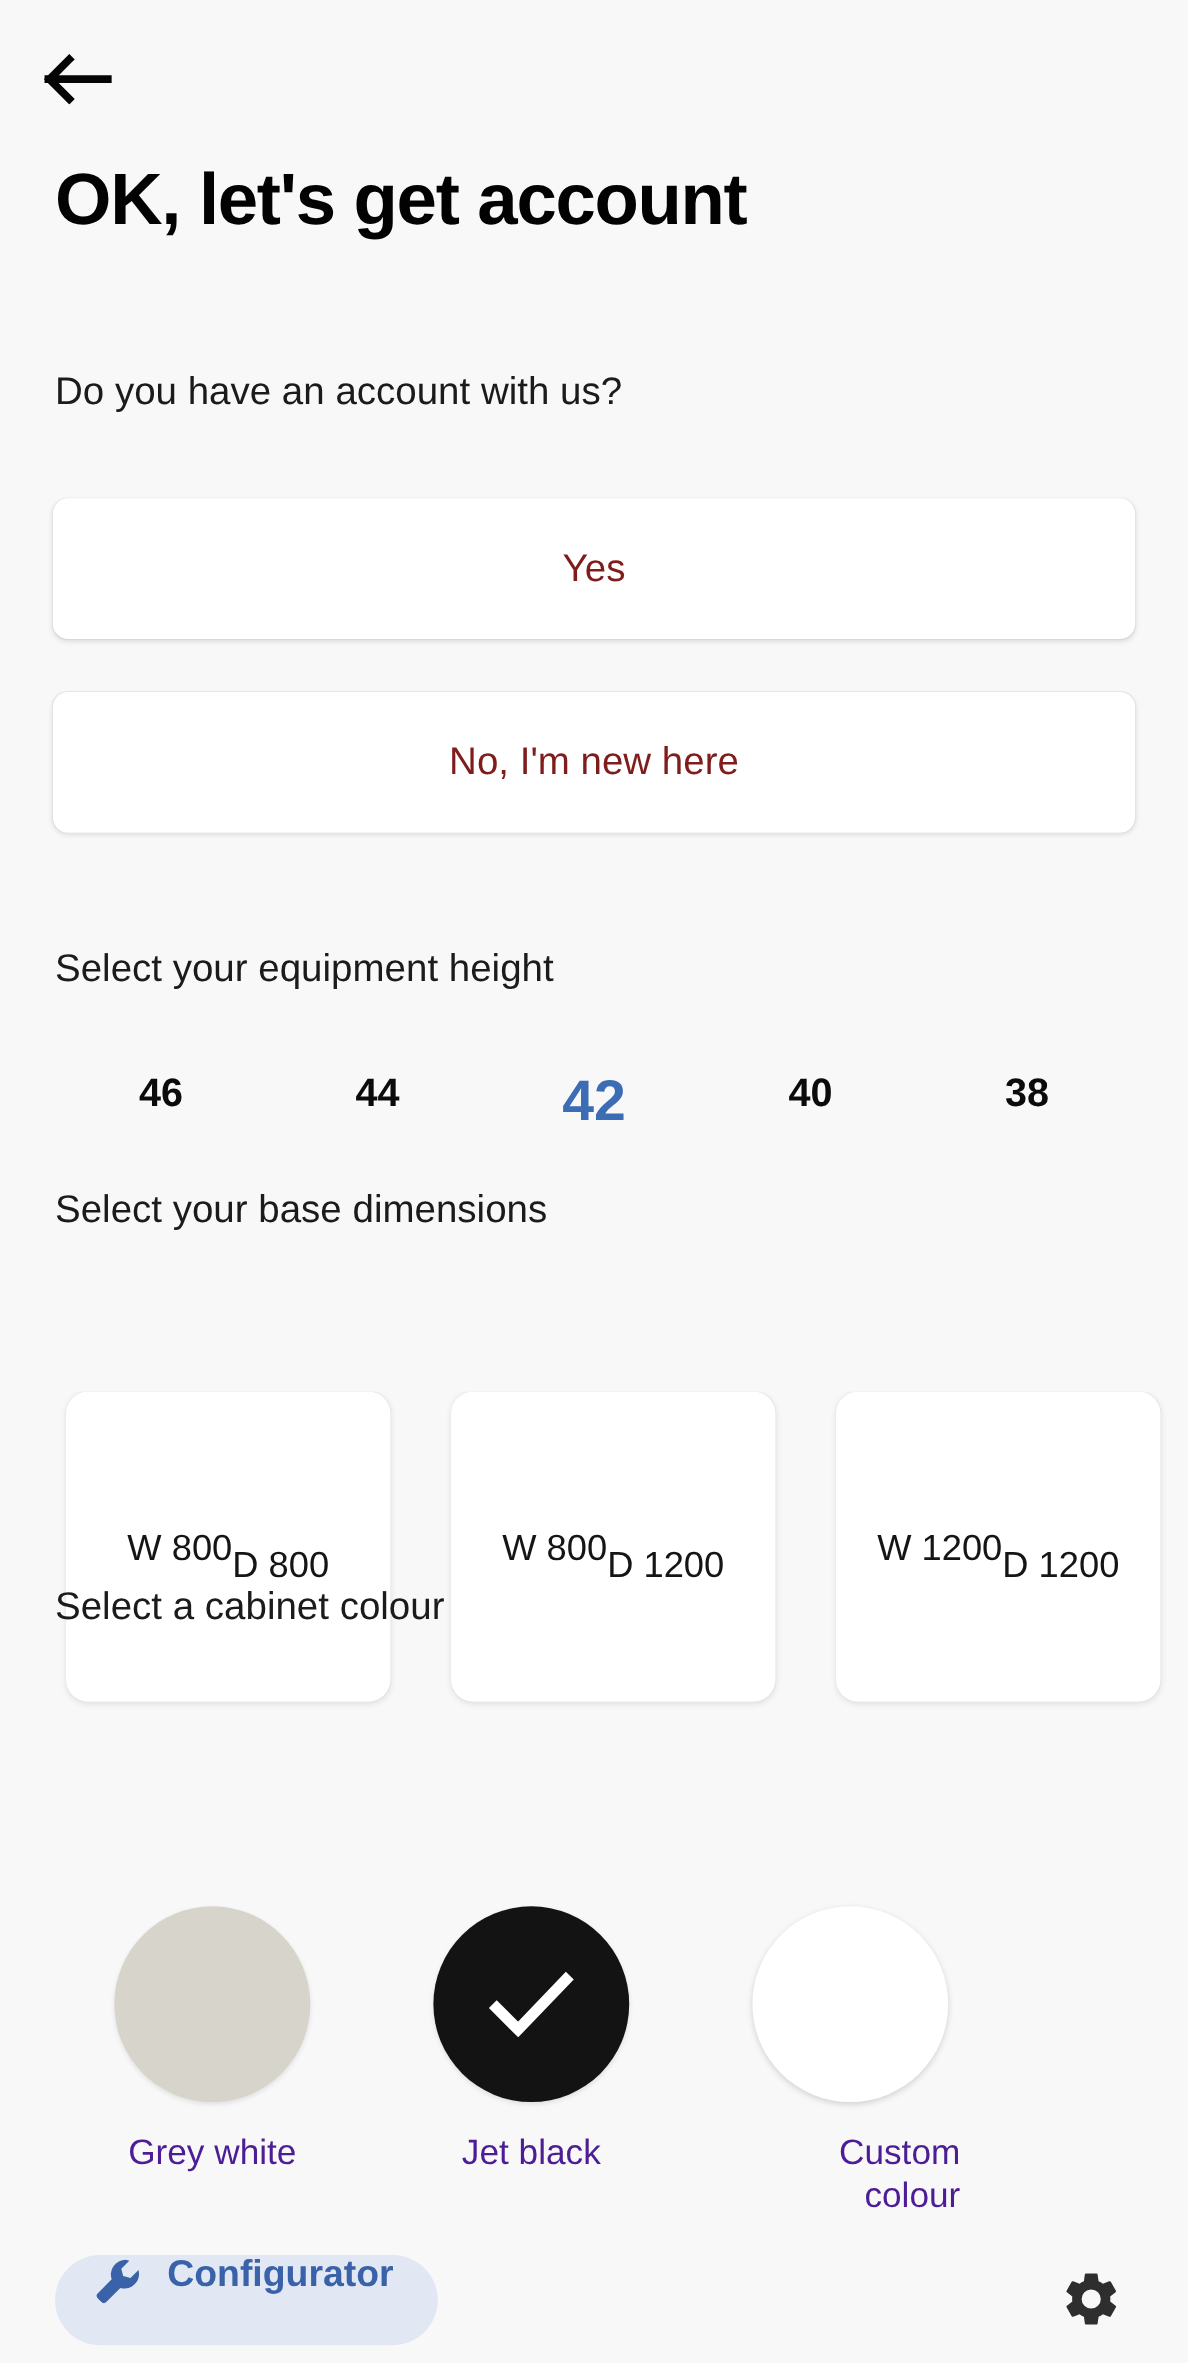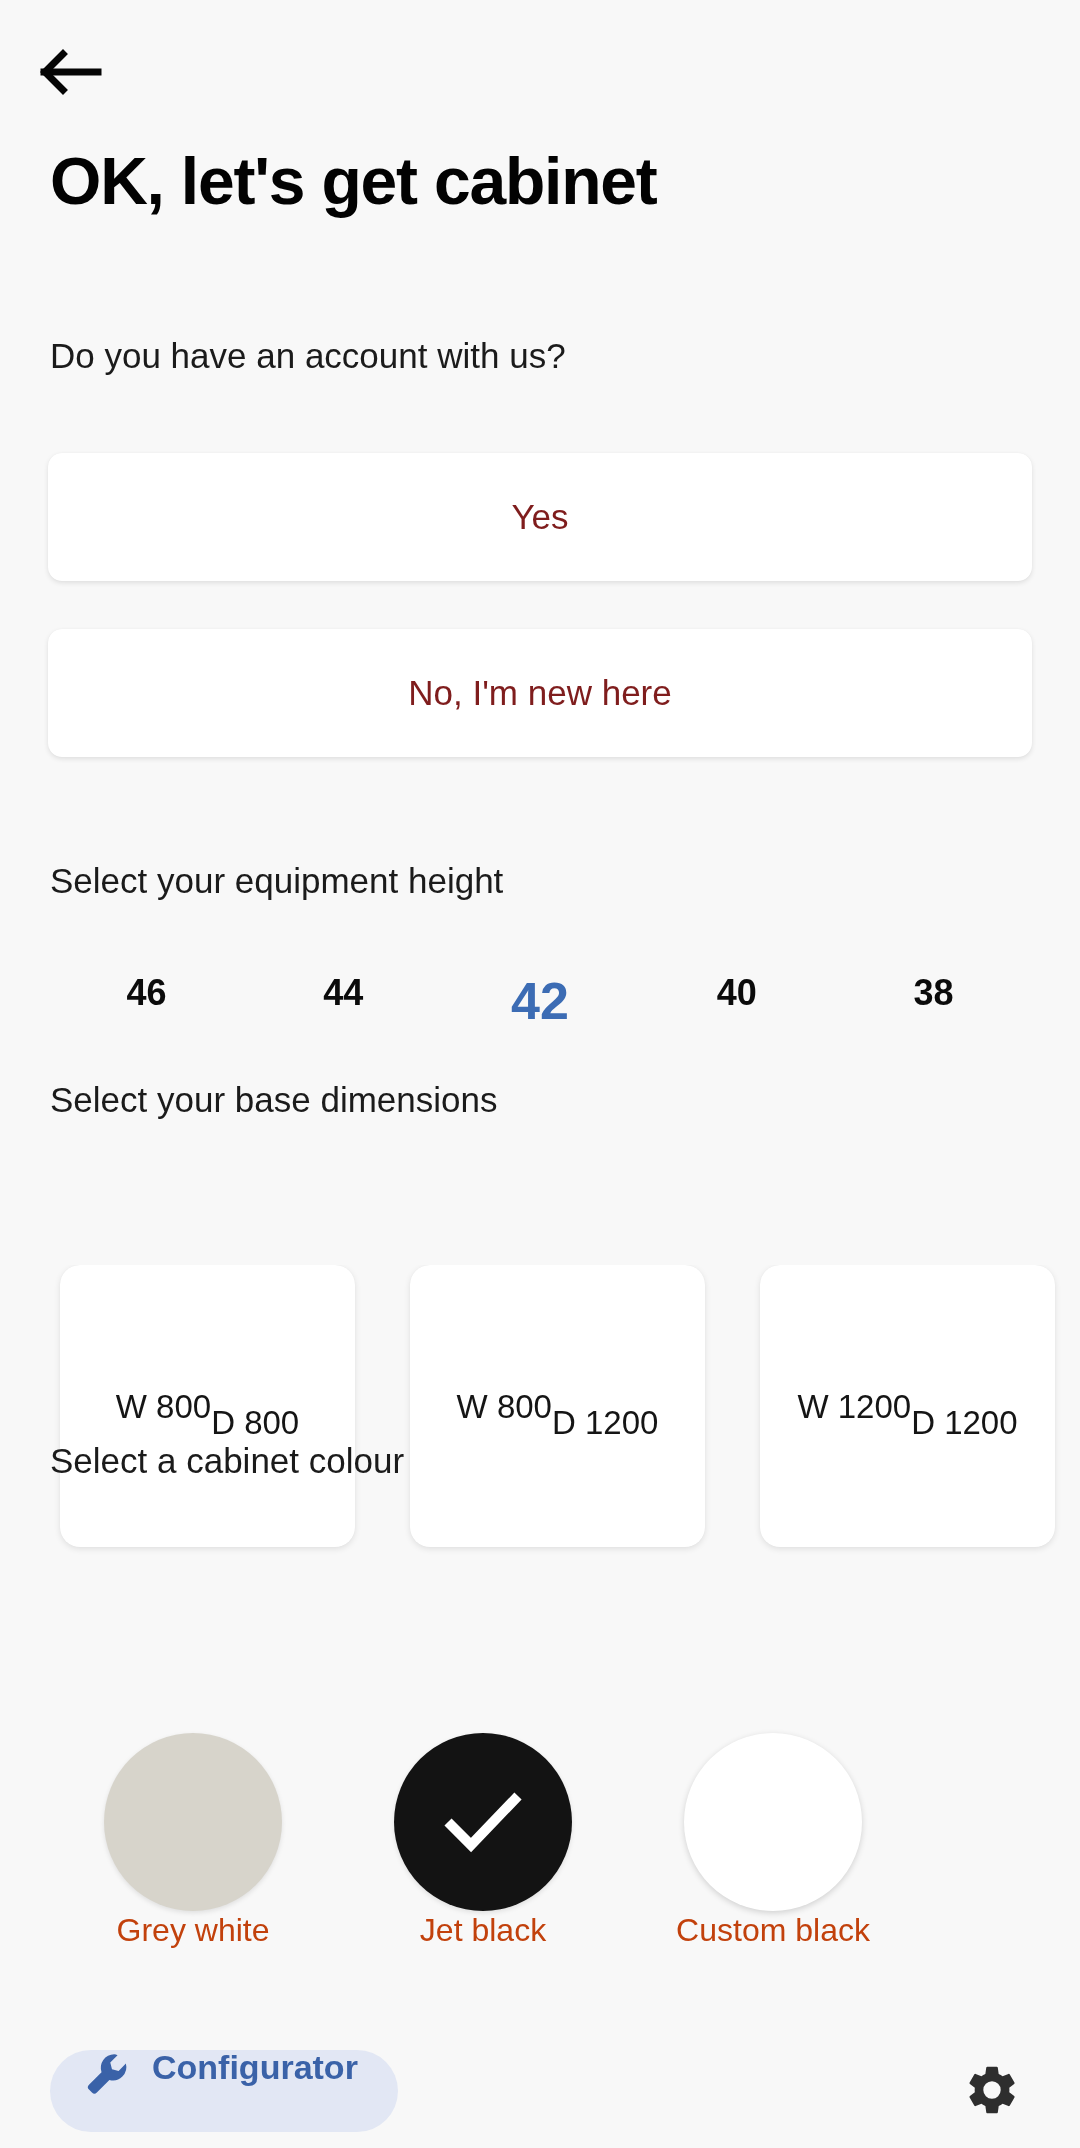--- a/index.html
+++ b/index.html
@@ -174,22 +174,23 @@
     height: 178px;
     border-radius: 50%;
     display: flex;
     align-items: center;
     justify-content: center;
     box-shadow: 0 2px 5px rgba(0,0,0,0.10);
   }
   .swatch.white-sw { box-shadow: 0 2px 6px rgba(0,0,0,0.16); }
   .swatch svg { display: block; }
   .colour-label {
+    margin-top: 26px;
     font-size: 32px;
-    color: #c2410c;
+    color: #4c1d95;
     text-align: right;
     line-height: 1.22;
     max-width: 200px;
   }
 
   
   .bottom-bar {
     position: absolute;
     left: 0;
     bottom: 0;
@@ -239,21 +240,21 @@
 
   <div class="back-btn">
     <span>
       <svg width="62" height="46" viewBox="0 0 62 46" fill="none">
         <path d="M4 23 H58" stroke="#050505" stroke-width="7" stroke-linecap="square"></path>
         <path d="M23 5 L5 23 L23 41" stroke="#050505" stroke-width="7" fill="none" stroke-linecap="square" stroke-linejoin="miter"></path>
       </svg>
     </span>
   </div>
 
-  <h1 class="page-title">OK, let's get cabinet</h1>
+  <h1 class="page-title">OK, let's get account</h1>
   <div class="subtitle">Do you have an account with us?</div>
 
   <div class="account-btns">
     <div class="account-btn">
       <span>Yes</span>
     </div>
     <div class="account-btn">
       <span>No, I'm new here</span>
     </div>
   </div>
@@ -299,21 +300,21 @@
           <svg width="86" height="68" viewBox="0 0 86 68" fill="none">
             <path d="M8 34 L31 57 L78 8" stroke="#FFFFFF" stroke-width="10" fill="none" stroke-linecap="butt" stroke-linejoin="miter"></path>
           </svg>
         </span>
       </div>
       <div class="colour-label">Jet black</div>
     </div>
 
     <div class="colour-item">
       <div class="swatch white-sw" style="background:#FFFFFF;"></div>
-      <div class="colour-label">Custom black</div>
+      <div class="colour-label">Custom colour</div>
     </div>
 
   </div>
 
   <div class="bottom-bar">
 
     <div class="nav-pill">
       <span>
         <svg width="46" height="46" viewBox="0 0 48 48" fill="none">
           <path d="M31.5 4.5 a14 14 0 0 0 -13.2 18.6 L5.2 36.2 a3.6 3.6 0 0 0 0 5.1 l3.1 3.1 a3.6 3.6 0 0 0 5.1 0 L26.5 31.3 A14 14 0 0 0 43.7 14.2 l-7.6 7.6 -6.9 -1.8 -1.8 -6.9 7.6 -7.6 a14 14 0 0 0 -3.5 -1.0 z" fill="#3A62A8"></path>

